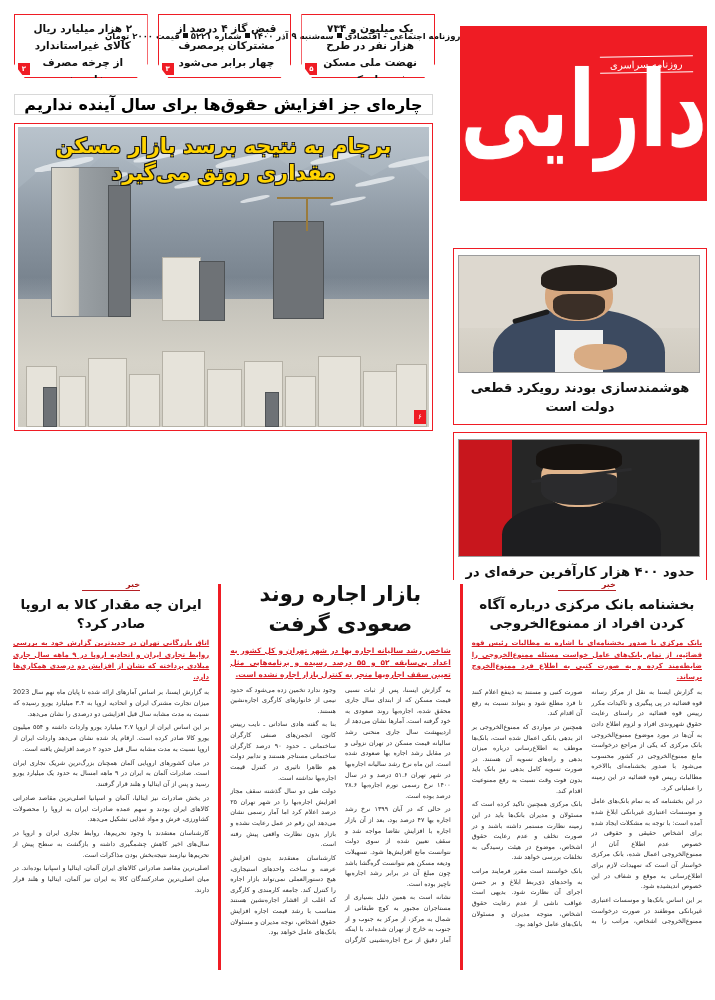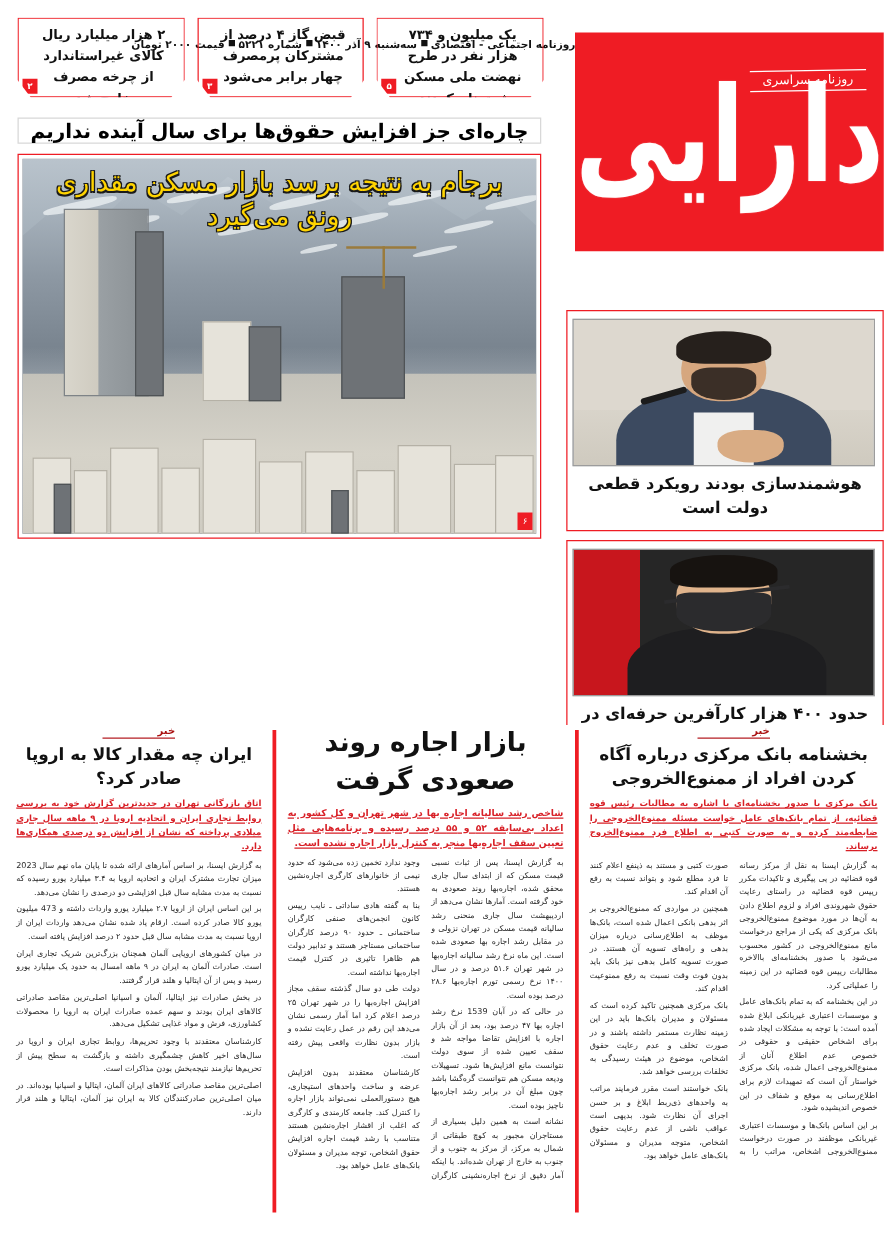--- a/index.html
+++ b/index.html
@@ -121,21 +121,21 @@
   .snow i{position:absolute;background:#f2f5f7;border-radius:40%;transform:rotate(-12deg);}
   .haze{position:absolute;left:0;right:0;top:150px;height:70px;background:linear-gradient(180deg,rgba(200,208,214,0) 0%,rgba(205,212,218,.55) 60%,rgba(210,216,221,.75) 100%);}
   .cityband{position:absolute;left:0;right:0;bottom:0;height:128px;background:linear-gradient(180deg,#c4c2ba,#d6d3c9 50%,#cfccc2);}
   .bldg{position:absolute;background:#e6e3da;border:0.5px solid #b5b1a6;}
   .bldg.dark{background:#6e7276;border-color:#4f5356;}
   .tower{position:absolute;background:linear-gradient(90deg,#d9d6cc 0%,#cfcbc0 40%,#9aa0a4 41%,#8a9094 100%);border:.5px solid #7e8387;}
   .crane{position:absolute;background:#9a7b3d;}
   .photo-title{
     position:absolute;top:6px;right:10px;left:10px;
     text-align:center;
-    font-size:21px;font-weight:normal;line-height:1.28;
+    font-size:21px;font-weight:bold;line-height:1.28;
     color:#ffd400;
     -webkit-text-stroke:1.1px #202020;
     paint-order:stroke fill;
     text-shadow:1px 1px 0 #1a1a1a, -1px 1px 0 #1a1a1a, 1px -1px 0 #1a1a1a, -1px -1px 0 #1a1a1a;
   }
   .photo .pg{
     position:absolute;bottom:3px;right:3px;
     width:12px;height:14px;background:#ef1c24;color:#fff;
     font-size:7px;line-height:14px;text-align:center;
   }
@@ -359,37 +359,37 @@
       </div>
     </div>
 
     <div class="vrule"></div>
 
     <div class="bcol mid">
       <div class="col-head big">بازار اجاره روند صعودی گرفت</div>
       <div class="lede" style="column-count:1">شاخص رشد سالیانه اجاره بها در شهر تهران و کل کشور به اعداد بی‌سابقه ۵۲ و ۵۵ درصد رسیده و برنامه‌هایی مثل تعیین سقف اجاره‌بها منجر به کنترل بازار اجاره نشده است.</div>
       <div class="body2">
         <p>به گزارش ایسنا، پس از ثبات نسبی قیمت مسکن که از ابتدای سال جاری محقق شده، اجاره‌بها روند صعودی به خود گرفته است. آمارها نشان می‌دهد از اردیبهشت سال جاری منحنی رشد سالیانه قیمت مسکن در تهران نزولی و در مقابل رشد اجاره بها صعودی شده است. این ماه نرخ رشد سالیانه اجاره‌بها در شهر تهران ۵۱.۶ درصد و در سال ۱۴۰۰ نرخ رسمی تورم اجاره‌بها ۲۸.۶ درصد بوده است.</p>
-        <p>در حالی که در آبان 1539 نرخ رشد اجاره بها ۴۷ درصد بود، بعد از آن بازار اجاره با افزایش تقاضا مواجه شد و سقف تعیین شده از سوی دولت نتوانست مانع افزایش‌ها شود. تسهیلات ودیعه مسکن هم نتوانست گره‌گشا باشد چون مبلغ آن در برابر رشد اجاره‌بها ناچیز بوده است.</p>
+        <p>در حالی که در آبان ۱۳۹۹ نرخ رشد اجاره بها ۴۷ درصد بود، بعد از آن بازار اجاره با افزایش تقاضا مواجه شد و سقف تعیین شده از سوی دولت نتوانست مانع افزایش‌ها شود. تسهیلات ودیعه مسکن هم نتوانست گره‌گشا باشد چون مبلغ آن در برابر رشد اجاره‌بها ناچیز بوده است.</p>
         <p>نشانه است به همین دلیل بسیاری از مستاجران مجبور به کوچ طبقاتی از شمال به مرکز، از مرکز به جنوب و از جنوب به خارج از تهران شده‌اند. با اینکه آمار دقیق از نرخ اجاره‌نشینی کارگران وجود ندارد تخمین زده می‌شود که حدود نیمی از خانوارهای کارگری اجاره‌نشین هستند.</p>
         <p>بنا به گفته هادی ساداتی ـ نایب رییس کانون انجمن‌های صنفی کارگران ساختمانی ـ حدود ۹۰ درصد کارگران ساختمانی مستاجر هستند و تدابیر دولت هم ظاهرا تاثیری در کنترل قیمت اجاره‌بها نداشته است.</p>
         <p>دولت طی دو سال گذشته سقف مجاز افزایش اجاره‌بها را در شهر تهران ۲۵ درصد اعلام کرد اما آمار رسمی نشان می‌دهد این رقم در عمل رعایت نشده و بازار بدون نظارت واقعی پیش رفته است.</p>
         <p>کارشناسان معتقدند بدون افزایش عرضه و ساخت واحدهای استیجاری، هیچ دستورالعملی نمی‌تواند بازار اجاره را کنترل کند. جامعه کارمندی و کارگری که اغلب از اقشار اجاره‌نشین هستند متناسب با رشد قیمت اجاره افزایش حقوق اشخاص، توجه مدیران و مسئولان بانک‌های عامل خواهد بود.</p>
       </div>
     </div>
 
     <div class="vrule"></div>
 
     <div class="bcol left">
       <div class="kicker-lbl">خبر</div>
       <div class="col-head">ایران چه مقدار کالا به اروپا صادر کرد؟</div>
       <div class="lede small">اتاق بازرگانی تهران در جدیدترین گزارش خود به بررسی روابط تجاری ایران و اتحادیه اروپا در ۹ ماهه سال جاری میلادی پرداخته که نشان از افزایش دو درصدی همکاری‌ها دارد.</div>
       <div class="body1">
         <p>به گزارش ایسنا، بر اساس آمارهای ارائه شده تا پایان ماه نهم سال 2023 میزان تجارت مشترک ایران و اتحادیه اروپا به ۳.۴ میلیارد یورو رسیده که نسبت به مدت مشابه سال قبل افزایشی دو درصدی را نشان می‌دهد.</p>
-        <p>بر این اساس ایران از اروپا ۲.۷ میلیارد یورو واردات داشته و 473 میلیون یورو کالا صادر کرده است. ارقام یاد شده نشان می‌دهد واردات ایران از اروپا نسبت به مدت مشابه سال قبل حدود ۲ درصد افزایش یافته است.</p>
+        <p>بر این اساس ایران از اروپا ۲.۷ میلیارد یورو واردات داشته و ۵۵۴ میلیون یورو کالا صادر کرده است. ارقام یاد شده نشان می‌دهد واردات ایران از اروپا نسبت به مدت مشابه سال قبل حدود ۲ درصد افزایش یافته است.</p>
         <p>در میان کشورهای اروپایی آلمان همچنان بزرگ‌ترین شریک تجاری ایران است. صادرات آلمان به ایران در ۹ ماهه امسال به حدود یک میلیارد یورو رسید و پس از آن ایتالیا و هلند قرار گرفتند.</p>
         <p>در بخش صادرات نیز ایتالیا، آلمان و اسپانیا اصلی‌ترین مقاصد صادراتی کالاهای ایران بودند و سهم عمده صادرات ایران به اروپا را محصولات کشاورزی، فرش و مواد غذایی تشکیل می‌دهد.</p>
         <p>کارشناسان معتقدند با وجود تحریم‌ها، روابط تجاری ایران و اروپا در سال‌های اخیر کاهش چشمگیری داشته و بازگشت به سطح پیش از تحریم‌ها نیازمند نتیجه‌بخش بودن مذاکرات است.</p>
         <p>اصلی‌ترین مقاصد صادراتی کالاهای ایران آلمان، ایتالیا و اسپانیا بوده‌اند. در میان اصلی‌ترین صادرکنندگان کالا به ایران نیز آلمان، ایتالیا و هلند قرار دارند.</p>
       </div>
     </div>
 
   </div>
 
 </div>

